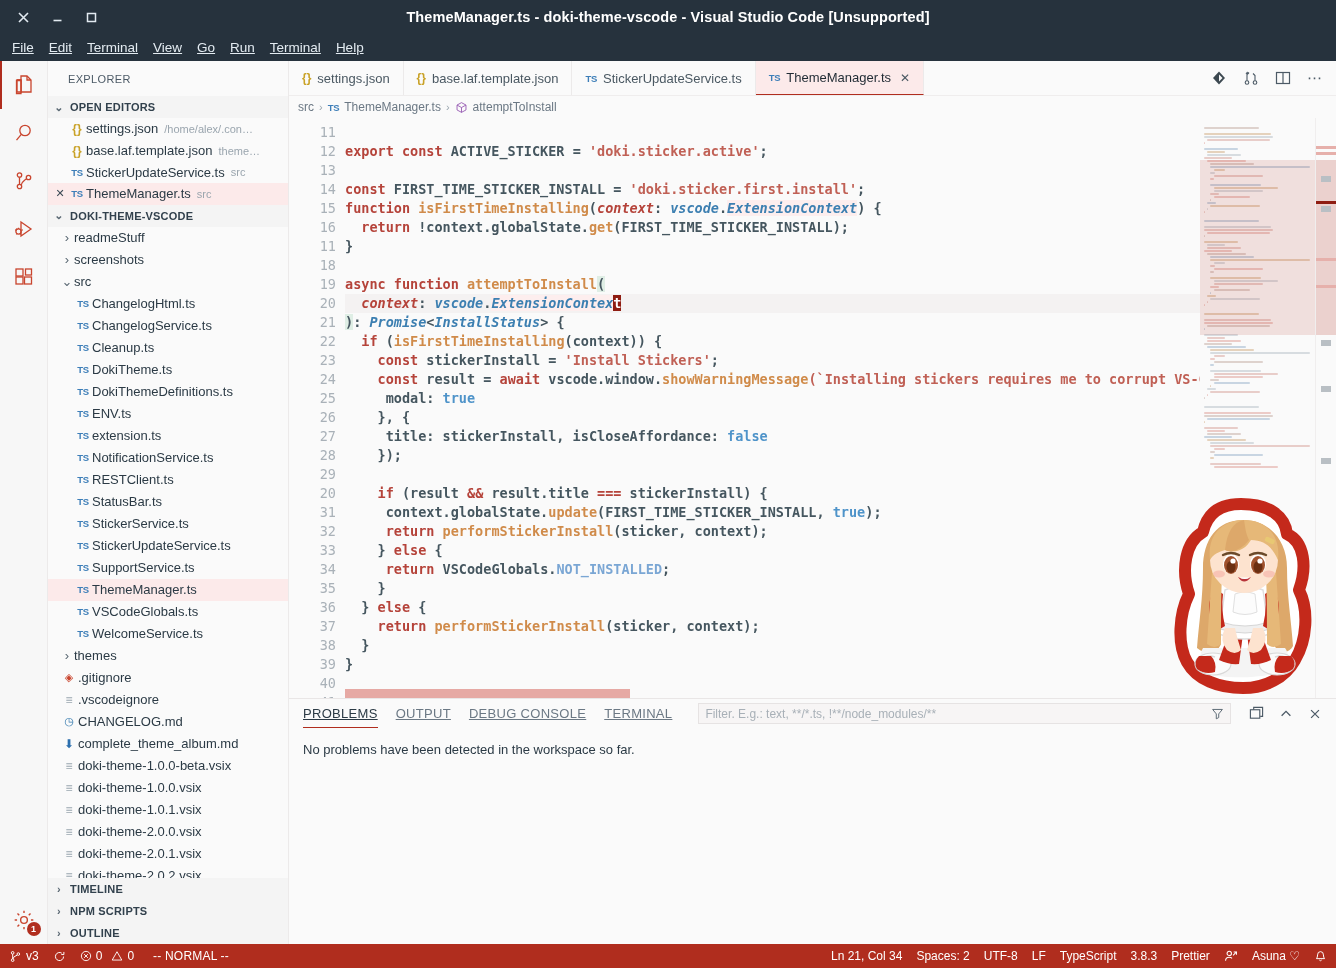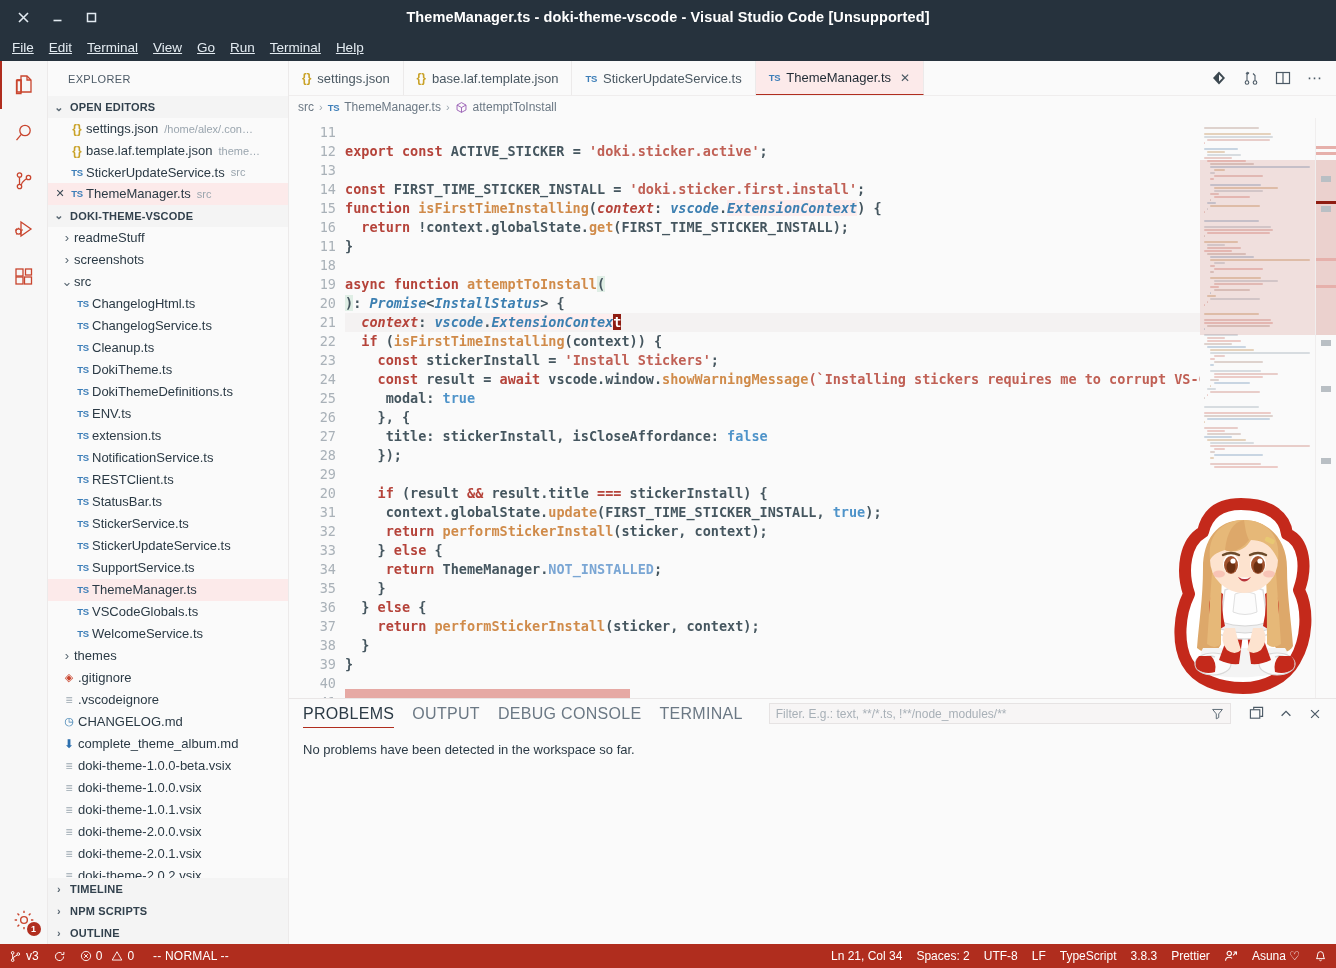--- a/index.html
+++ b/index.html
@@ -159,22 +159,22 @@
   
   .sticker { position: absolute; right: 21px; bottom: 0; width: 142px; height: 200px; pointer-events: none; }
 
   
   .hscroll { position: absolute; left: 56px; bottom: 0; height: 9px; width: 285px; background: #e6a9a4; }
 
   
   .panel { flex: 0 0 246px; display: flex; flex-direction: column; background: #fafafa;
            border-top: 1px solid #e9e6e6; }
   .panel-tabs { height: 29px; flex: 0 0 29px; display: flex; align-items: center; padding-left: 14px; gap: 18px; }
-  .ptab { font-size: 16px; letter-spacing: .3px; color: #6b7884; height: 29px; display: flex; align-items: center;
-          position: relative; text-transform: uppercase; }
+  .ptab { font-size: 13px; letter-spacing: .3px; color: #6b7884; height: 29px; display: flex; align-items: center;
+          position: relative; text-transform: uppercase; text-decoration: underline; }
   .ptab.active { color: #2b3a45; }
   .ptab.active::after { content: ""; position: absolute; left: 0; right: 0; bottom: 0; height: 1px; background: #b02d1e; }
   .filter-box { margin-left: 8px; flex: 1 1 auto; max-width: 590px; height: 21px;
                 border: 1px solid #e6e3e3; background: #f7f5f5; display: flex; align-items: center;
                 padding: 0 6px; font-size: 12px; color: #a8b0b7; }
   .panel-actions { margin-left: auto; display: flex; align-items: center; gap: 15px; padding-right: 14px; color: #4c5a66; }
   .panel-content { flex: 1 1 auto; padding: 14px 0 0 14px; font-size: 13px; color: #2b3a45; }
 
   
   .statusbar { height: 24px; flex: 0 0 24px; background: #b02d1e; color: #ffffff;
@@ -552,35 +552,35 @@
         <div class="code-lines">
           <div class="cl"></div>
           <div class="cl"><span class="t-kw">export</span> <span class="t-kw">const</span> <span class="t-plain">ACTIVE_STICKER</span> <span class="t-plain">=</span> <span class="t-str">'doki.sticker.active'</span><span class="t-plain">;</span></div>
           <div class="cl"></div>
           <div class="cl"><span class="t-kw">const</span> <span class="t-plain">FIRST_TIME_STICKER_INSTALL</span> <span class="t-plain">=</span> <span class="t-str">'doki.sticker.first.install'</span><span class="t-plain">;</span></div>
           <div class="cl"><span class="t-kw">function</span> <span class="t-fn">isFirstTimeInstalling</span><span class="t-plain">(</span><span class="t-param">context</span><span class="t-plain">: </span><span class="t-type">vscode</span><span class="t-plain">.</span><span class="t-type hl-soft">ExtensionContext</span><span class="t-plain">) {</span></div>
           <div class="cl"><span class="indent-guide"> </span> <span class="t-kw">return</span> <span class="t-plain">!context.globalState.</span><span class="t-prop">get</span><span class="t-plain">(FIRST_TIME_STICKER_INSTALL);</span></div>
           <div class="cl"><span class="t-plain">}</span></div>
           <div class="cl"></div>
           <div class="cl"><span class="t-kw">async</span> <span class="t-kw">function</span> <span class="t-fn">attemptToInstall</span><span class="t-plain" style="background:#dfeee5">(</span></div>
+          <div class="cl cur"><span class="indent-guide"> </span> <span class="t-param">context</span><span class="t-plain">: </span><span class="t-type">vscode</span><span class="t-plain">.</span><span class="t-type hl-soft">ExtensionContex</span><span class="cursor-blk">t</span></div>
           <div class="cl"><span class="t-plain" style="background:#dfeee5">)</span><span class="t-plain">: </span><span class="t-type">Promise</span><span class="t-plain">&lt;</span><span class="t-type">InstallStatus</span><span class="t-plain">&gt; {</span></div>
-          <div class="cl cur"><span class="indent-guide"> </span> <span class="t-param">context</span><span class="t-plain">: </span><span class="t-type">vscode</span><span class="t-plain">.</span><span class="t-type hl-soft">ExtensionContex</span><span class="cursor-blk">t</span></div>
           <div class="cl"><span class="indent-guide"> </span> <span class="t-kw">if</span> <span class="t-plain">(</span><span class="t-fn">isFirstTimeInstalling</span><span class="t-plain">(context)) {</span></div>
           <div class="cl"><span class="indent-guide"> </span> <span class="indent-guide"> </span> <span class="t-kw">const</span> <span class="t-plain">stickerInstall = </span><span class="t-str">'Install Stickers'</span><span class="t-plain">;</span></div>
           <div class="cl"><span class="indent-guide"> </span> <span class="indent-guide"> </span> <span class="t-kw">const</span> <span class="t-plain">result = </span><span class="t-kw">await</span> <span class="t-plain">vscode.window.</span><span class="t-prop">showWarningMessage</span><span class="t-str">(`Installing stickers requires me to corrupt VS-Code b</span></div>
           <div class="cl"><span class="indent-guide"> </span> <span class="indent-guide"> </span>  <span class="t-plain">modal: </span><span class="t-bool">true</span></div>
           <div class="cl"><span class="indent-guide"> </span> <span class="indent-guide"> </span> <span class="t-plain">}, {</span></div>
           <div class="cl"><span class="indent-guide"> </span> <span class="indent-guide"> </span>  <span class="t-plain">title: stickerInstall, isCloseAffordance: </span><span class="t-bool">false</span></div>
           <div class="cl"><span class="indent-guide"> </span> <span class="indent-guide"> </span> <span class="t-plain">});</span></div>
           <div class="cl"></div>
           <div class="cl"><span class="indent-guide"> </span> <span class="indent-guide"> </span> <span class="t-kw">if</span> <span class="t-plain">(result </span><span class="t-op">&amp;&amp;</span><span class="t-plain"> result.title </span><span class="t-op">===</span><span class="t-plain"> stickerInstall) {</span></div>
           <div class="cl"><span class="indent-guide"> </span> <span class="indent-guide"> </span>  <span class="t-plain">context.globalState.</span><span class="t-prop">update</span><span class="t-plain">(FIRST_TIME_STICKER_INSTALL, </span><span class="t-bool">true</span><span class="t-plain">);</span></div>
           <div class="cl"><span class="indent-guide"> </span> <span class="indent-guide"> </span>  <span class="t-kw">return</span> <span class="t-fn">performStickerInstall</span><span class="t-plain">(sticker, context);</span></div>
           <div class="cl"><span class="indent-guide"> </span> <span class="indent-guide"> </span> <span class="t-plain">} </span><span class="t-kw">else</span><span class="t-plain"> {</span></div>
-          <div class="cl"><span class="indent-guide"> </span> <span class="indent-guide"> </span>  <span class="t-kw">return</span> <span class="t-plain">ThemeManager.</span><span class="t-const">NOT_INSTALLED</span><span class="t-plain">;</span></div>
+          <div class="cl"><span class="indent-guide"> </span> <span class="indent-guide"> </span>  <span class="t-kw">return</span> <span class="t-plain">VSCodeGlobals.</span><span class="t-const">NOT_INSTALLED</span><span class="t-plain">;</span></div>
           <div class="cl"><span class="indent-guide"> </span> <span class="indent-guide"> </span> <span class="t-plain">}</span></div>
           <div class="cl"><span class="indent-guide"> </span> <span class="t-plain">} </span><span class="t-kw">else</span><span class="t-plain"> {</span></div>
           <div class="cl"><span class="indent-guide"> </span> <span class="indent-guide"> </span> <span class="t-kw">return</span> <span class="t-fn">performStickerInstall</span><span class="t-plain">(sticker, context);</span></div>
           <div class="cl"><span class="indent-guide"> </span> <span class="t-plain">}</span></div>
           <div class="cl"><span class="t-plain">}</span></div>
           <div class="cl"></div>
         </div>
 
         <div class="minimap">
           <div id="mm">

